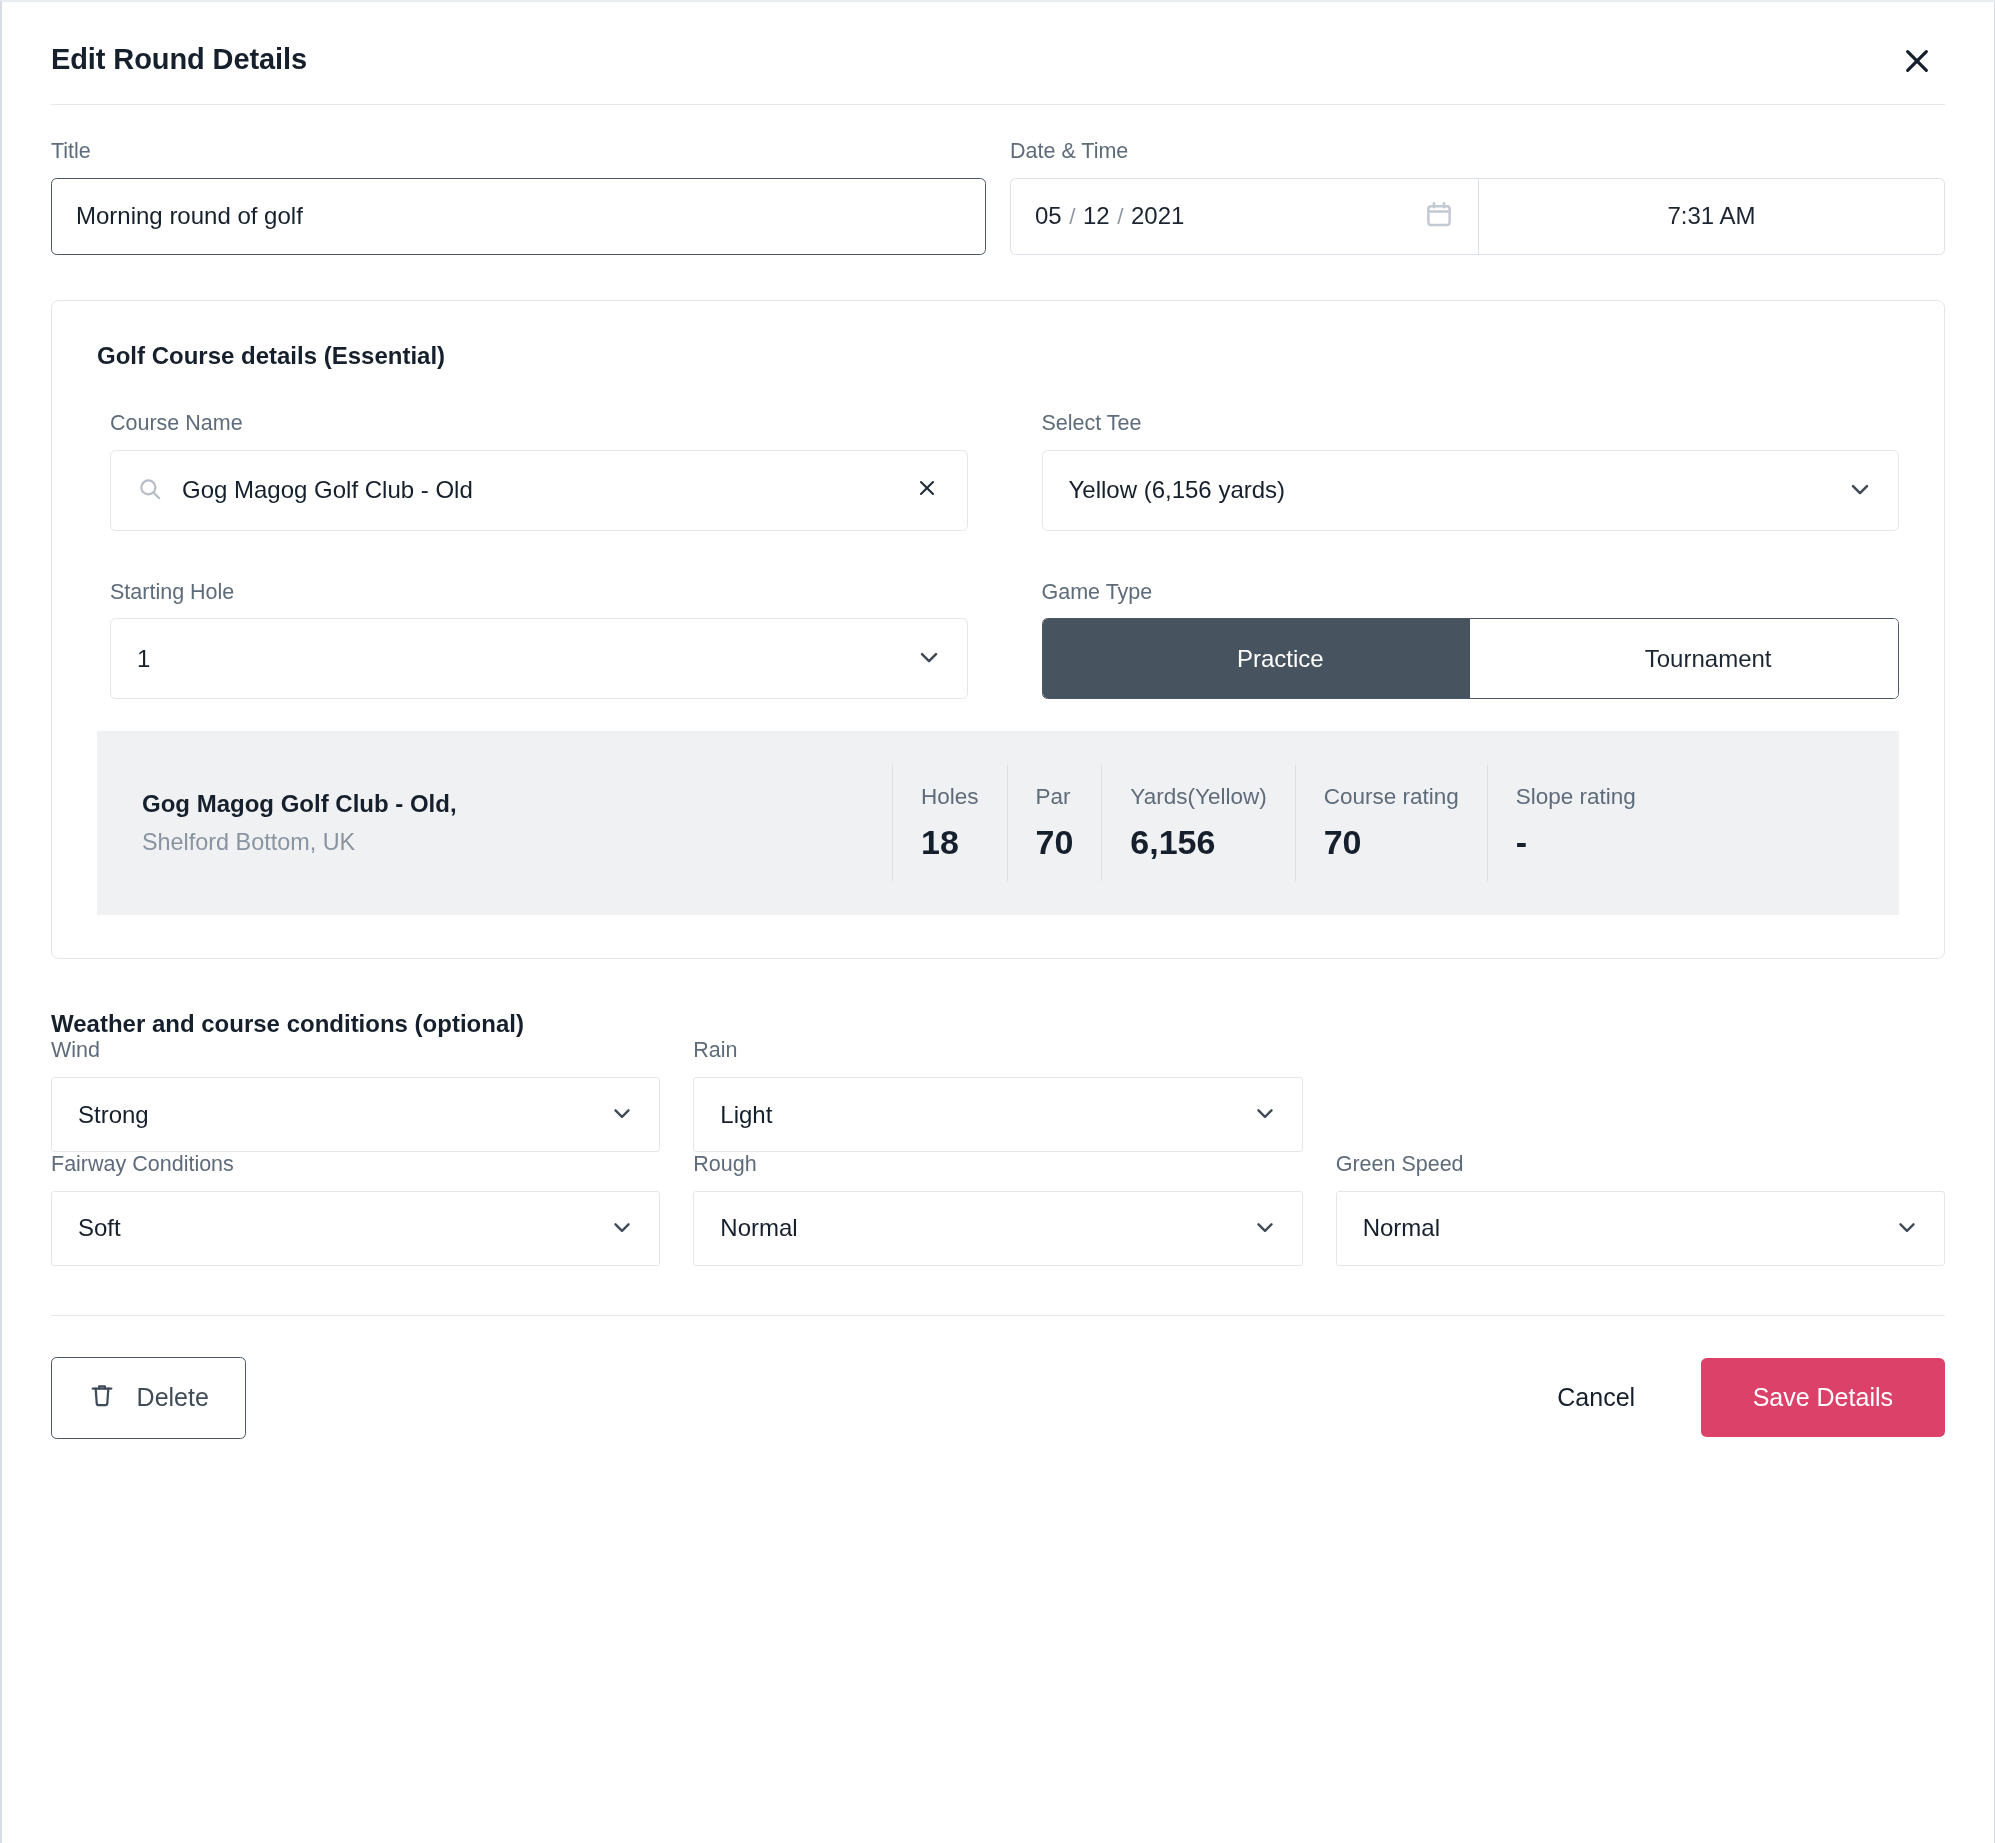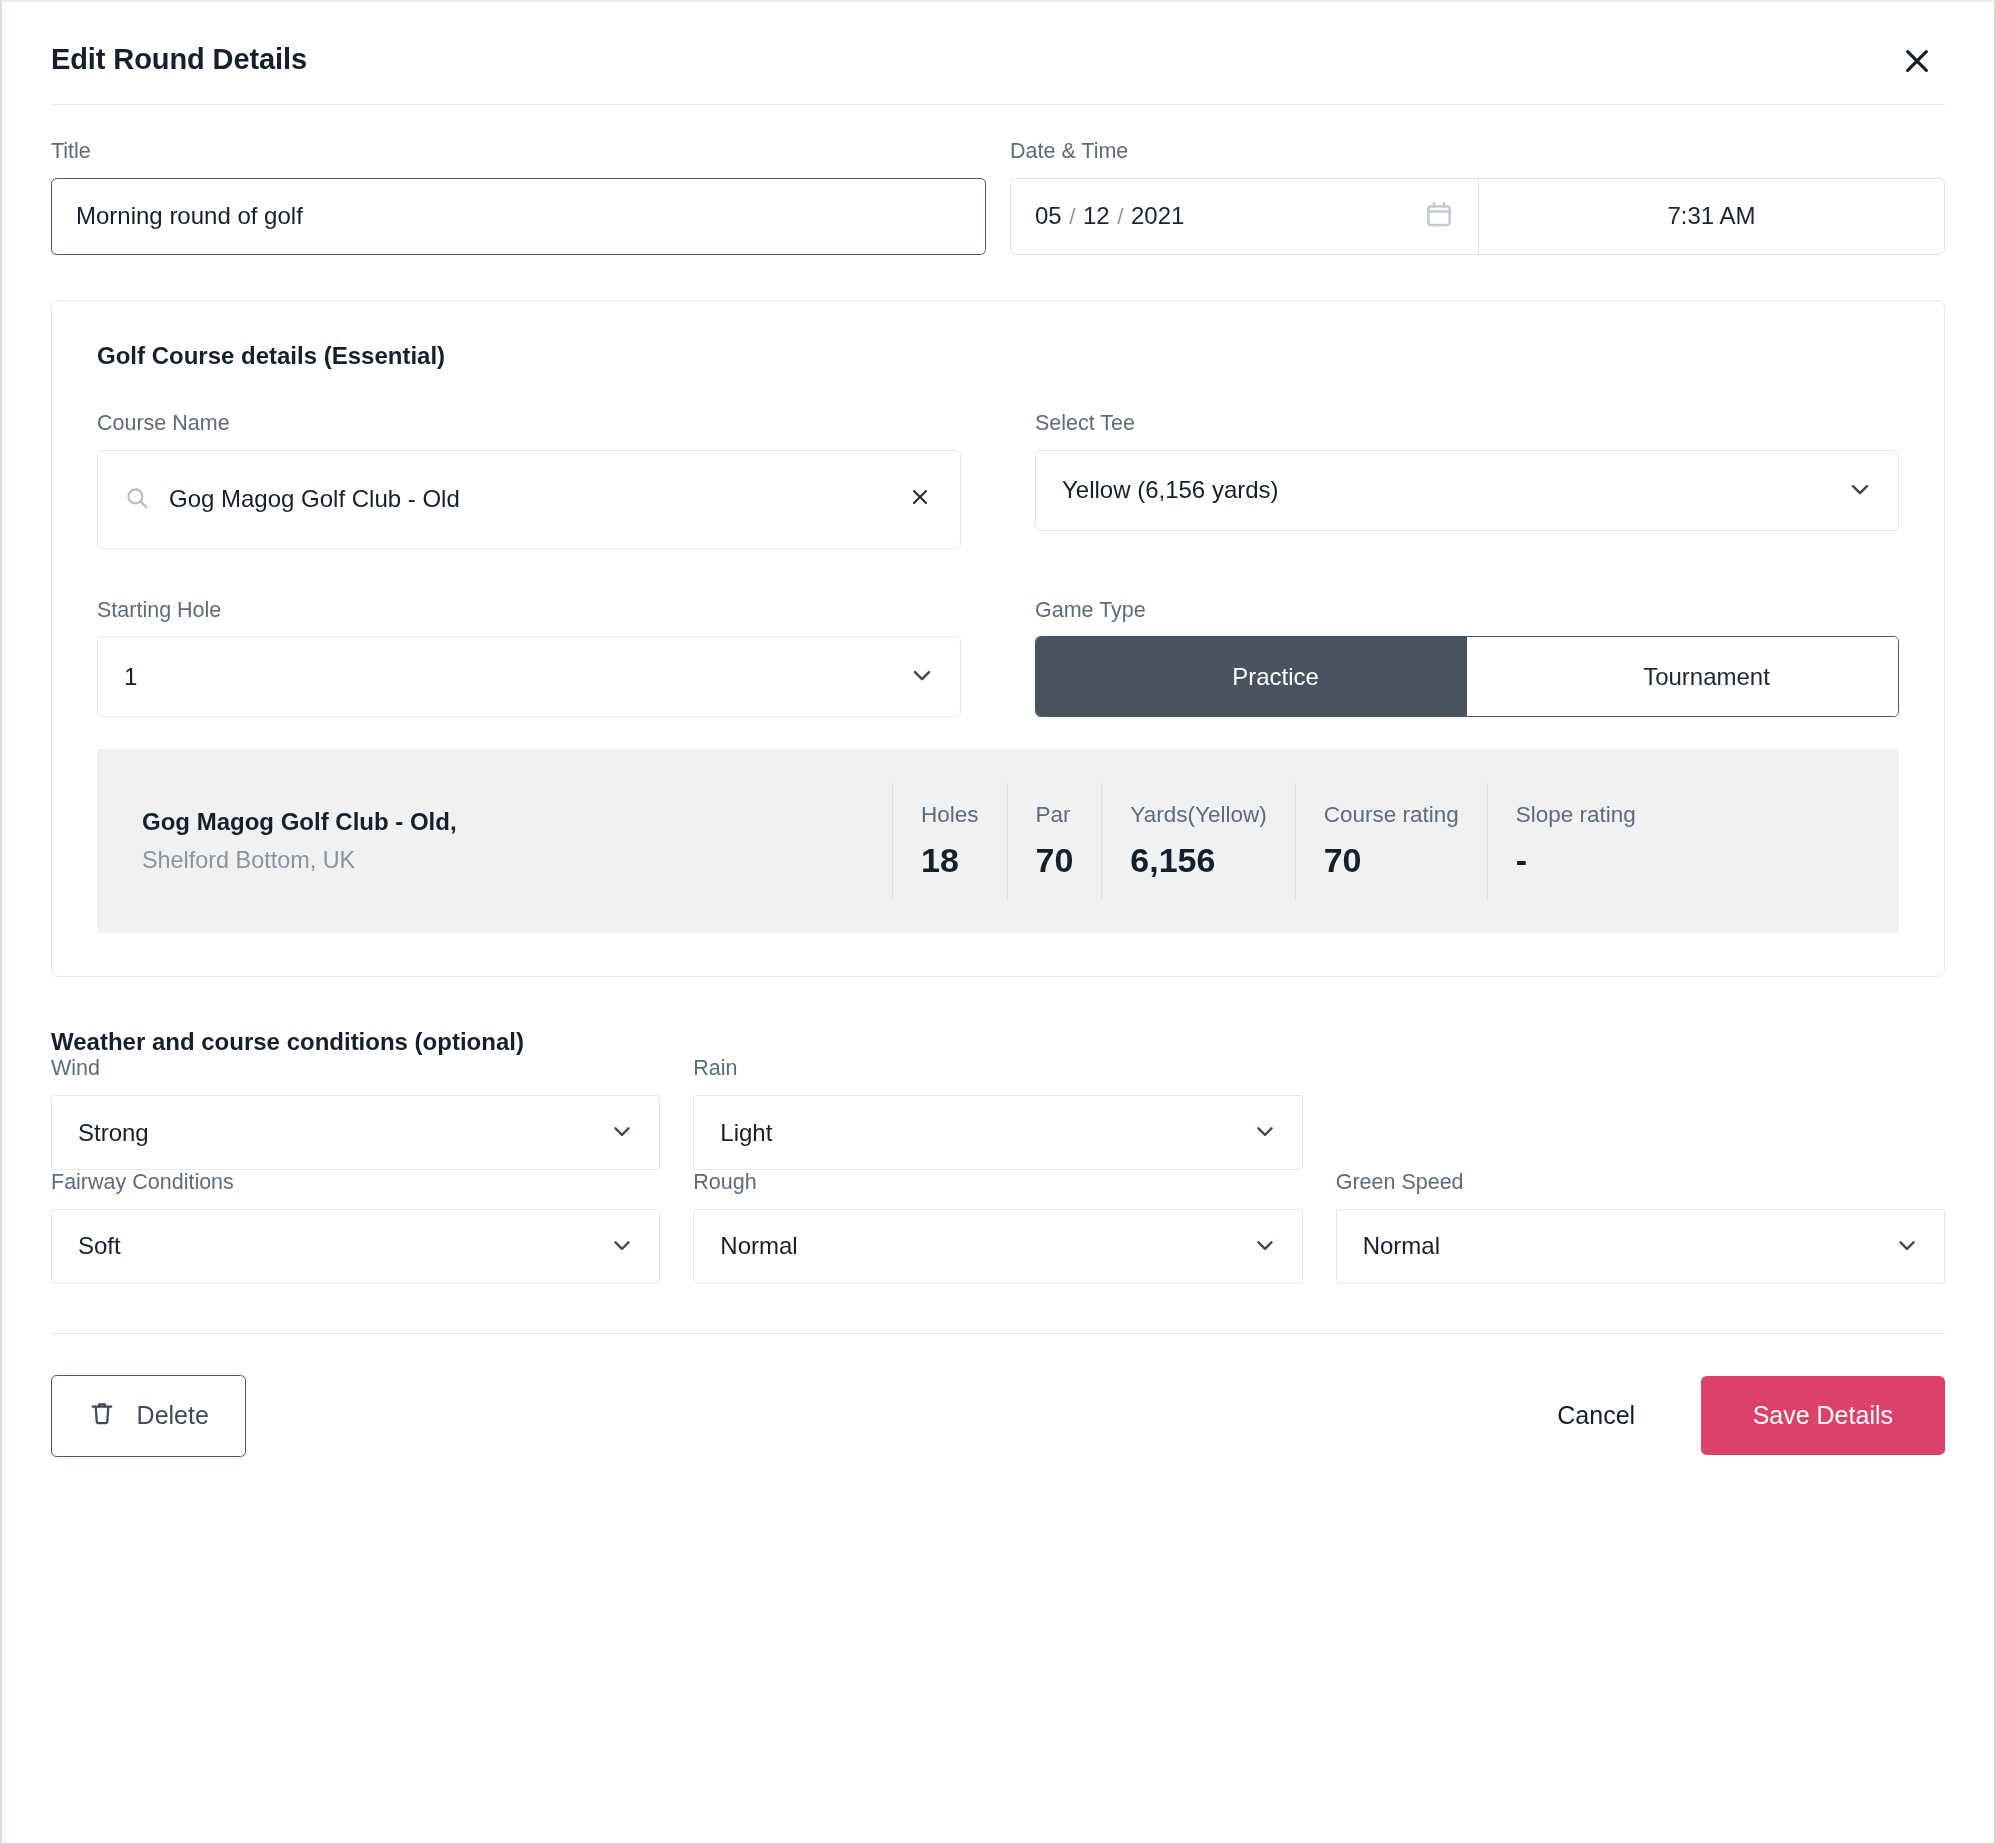--- a/index.html
+++ b/index.html
@@ -125,25 +125,25 @@
     padding: 41px 45px 43px 45px;
   }
   .card-title {
     font-size: 24px;
     font-weight: bold;
     color: #16202c;
     margin-bottom: 41px;
   }
 
   .row2 { display: flex; }
-  .half-left { width: 885px; }
+  .half-left { width: 885px; margin-left: 13px; }
   .half-right { width: 885px; margin-left: 74px; }
 
   .search-box {
-    height: 99px;
+    height: 81px;
     border: 1.9px solid #e3e7eb;
     border-radius: 5.6px;
     display: flex;
     align-items: center;
     padding: 0 24px 0 26px;
     gap: 19px;
     background: #fff;
   }
   .search-box .value {
     flex: 1;

